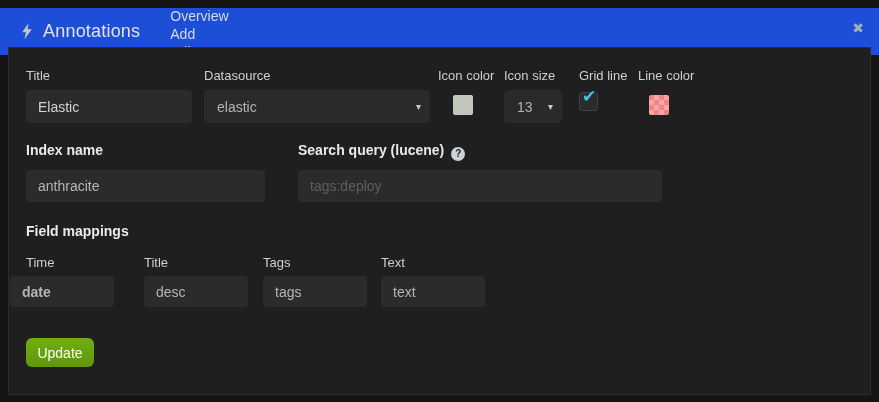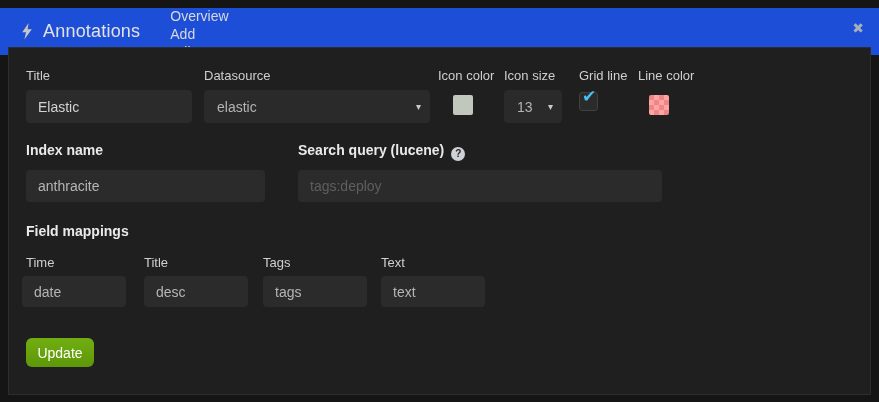--- a/index.html
+++ b/index.html
@@ -134,19 +134,19 @@
   <input class="abs txt" style="left: 289px; top: 122px; width: 364px; height: 32px;" placeholder="tags:deploy">
   <input class="abs txt" style="left: 17px; top: 122px; width: 239px; height: 32px;" value="anthracite">
 
   <div class="abs lbl-bold" style="left:17px; top:175px;">Field mappings</div>
 
   <div class="abs lbl" style="left:17px; top:207px;">Time</div>
   <div class="abs lbl" style="left:135px; top:207px;">Title</div>
   <div class="abs lbl" style="left:254px; top:207px;">Tags</div>
   <div class="abs lbl" style="left:372px; top:207px;">Text</div>
 
-  <input class="abs txt" style="left: 13px; top: 228px; width: 104px; height: 31px;" value="date">
+  <input class="abs txt" style="left: 1px; top: 228px; width: 104px; height: 31px; font-weight: bold;" value="date">
   <input class="abs txt" style="left: 135px; top: 228px; width: 104px; height: 31px;" value="desc">
   <input class="abs txt" style="left: 254px; top: 228px; width: 104px; height: 31px;" value="tags">
   <input class="abs txt" style="left: 372px; top: 228px; width: 104px; height: 31px;" value="text">
 
   <button class="abs btn-update" style="left:17px; top:290px;">Update</button>
 </div>
 
 </body></html>

